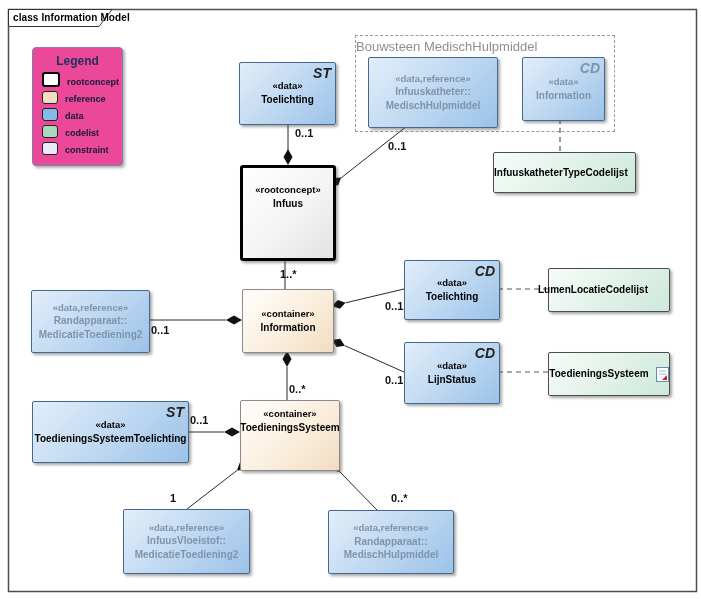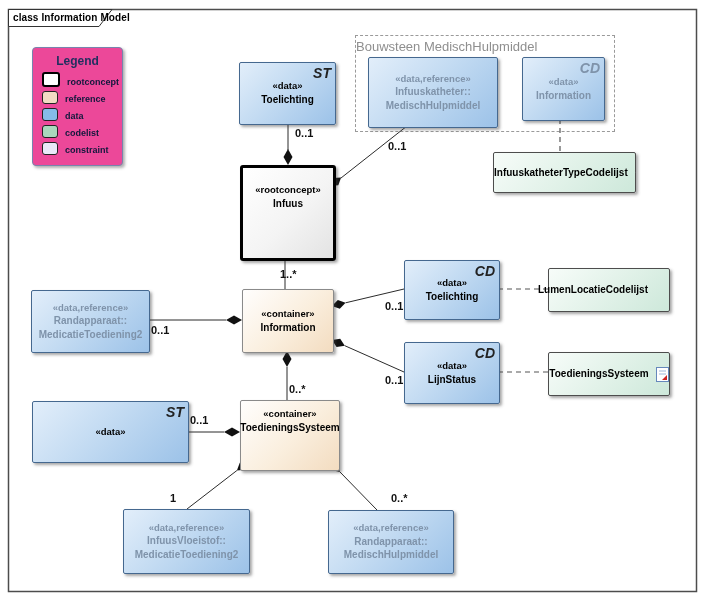--- a/index.html
+++ b/index.html
@@ -202,20 +202,21 @@
       <rect x="0.5" y="0.5" width="12" height="14" fill="#ffffff" stroke="#6688bb"></rect>
       <line x1="3" y1="4" x2="10" y2="4" stroke="#9db7d8"></line>
       <line x1="3" y1="7" x2="10" y2="7" stroke="#9db7d8"></line>
       <path d="M6,13 L11,13 L11,8 Z" fill="#cc2222"></path>
     </svg>
   </div>
 
   <div class="node blue" style="left:32px;top:401px;width:155px;height:60px;">
     <span class="tag">ST</span>
     <div class="stereo">«data»</div>
+    <div class="bname">ToedieningsSysteemToelichting</div>
   </div>
 
   <div class="node container-box" style="left:240px;top:400px;width:98px;height:62px;justify-content:flex-start;padding-top:7px;">
     <div class="stereo">«container»</div>
     <div class="bname">ToedieningsSysteem</div>
   </div>
 
   <div class="node blue gray" style="left:123px;top:509px;width:125px;height:63px;">
     <div class="stereo">«data,reference»</div>
     <div class="bname">InfuusVloeistof::</div>

